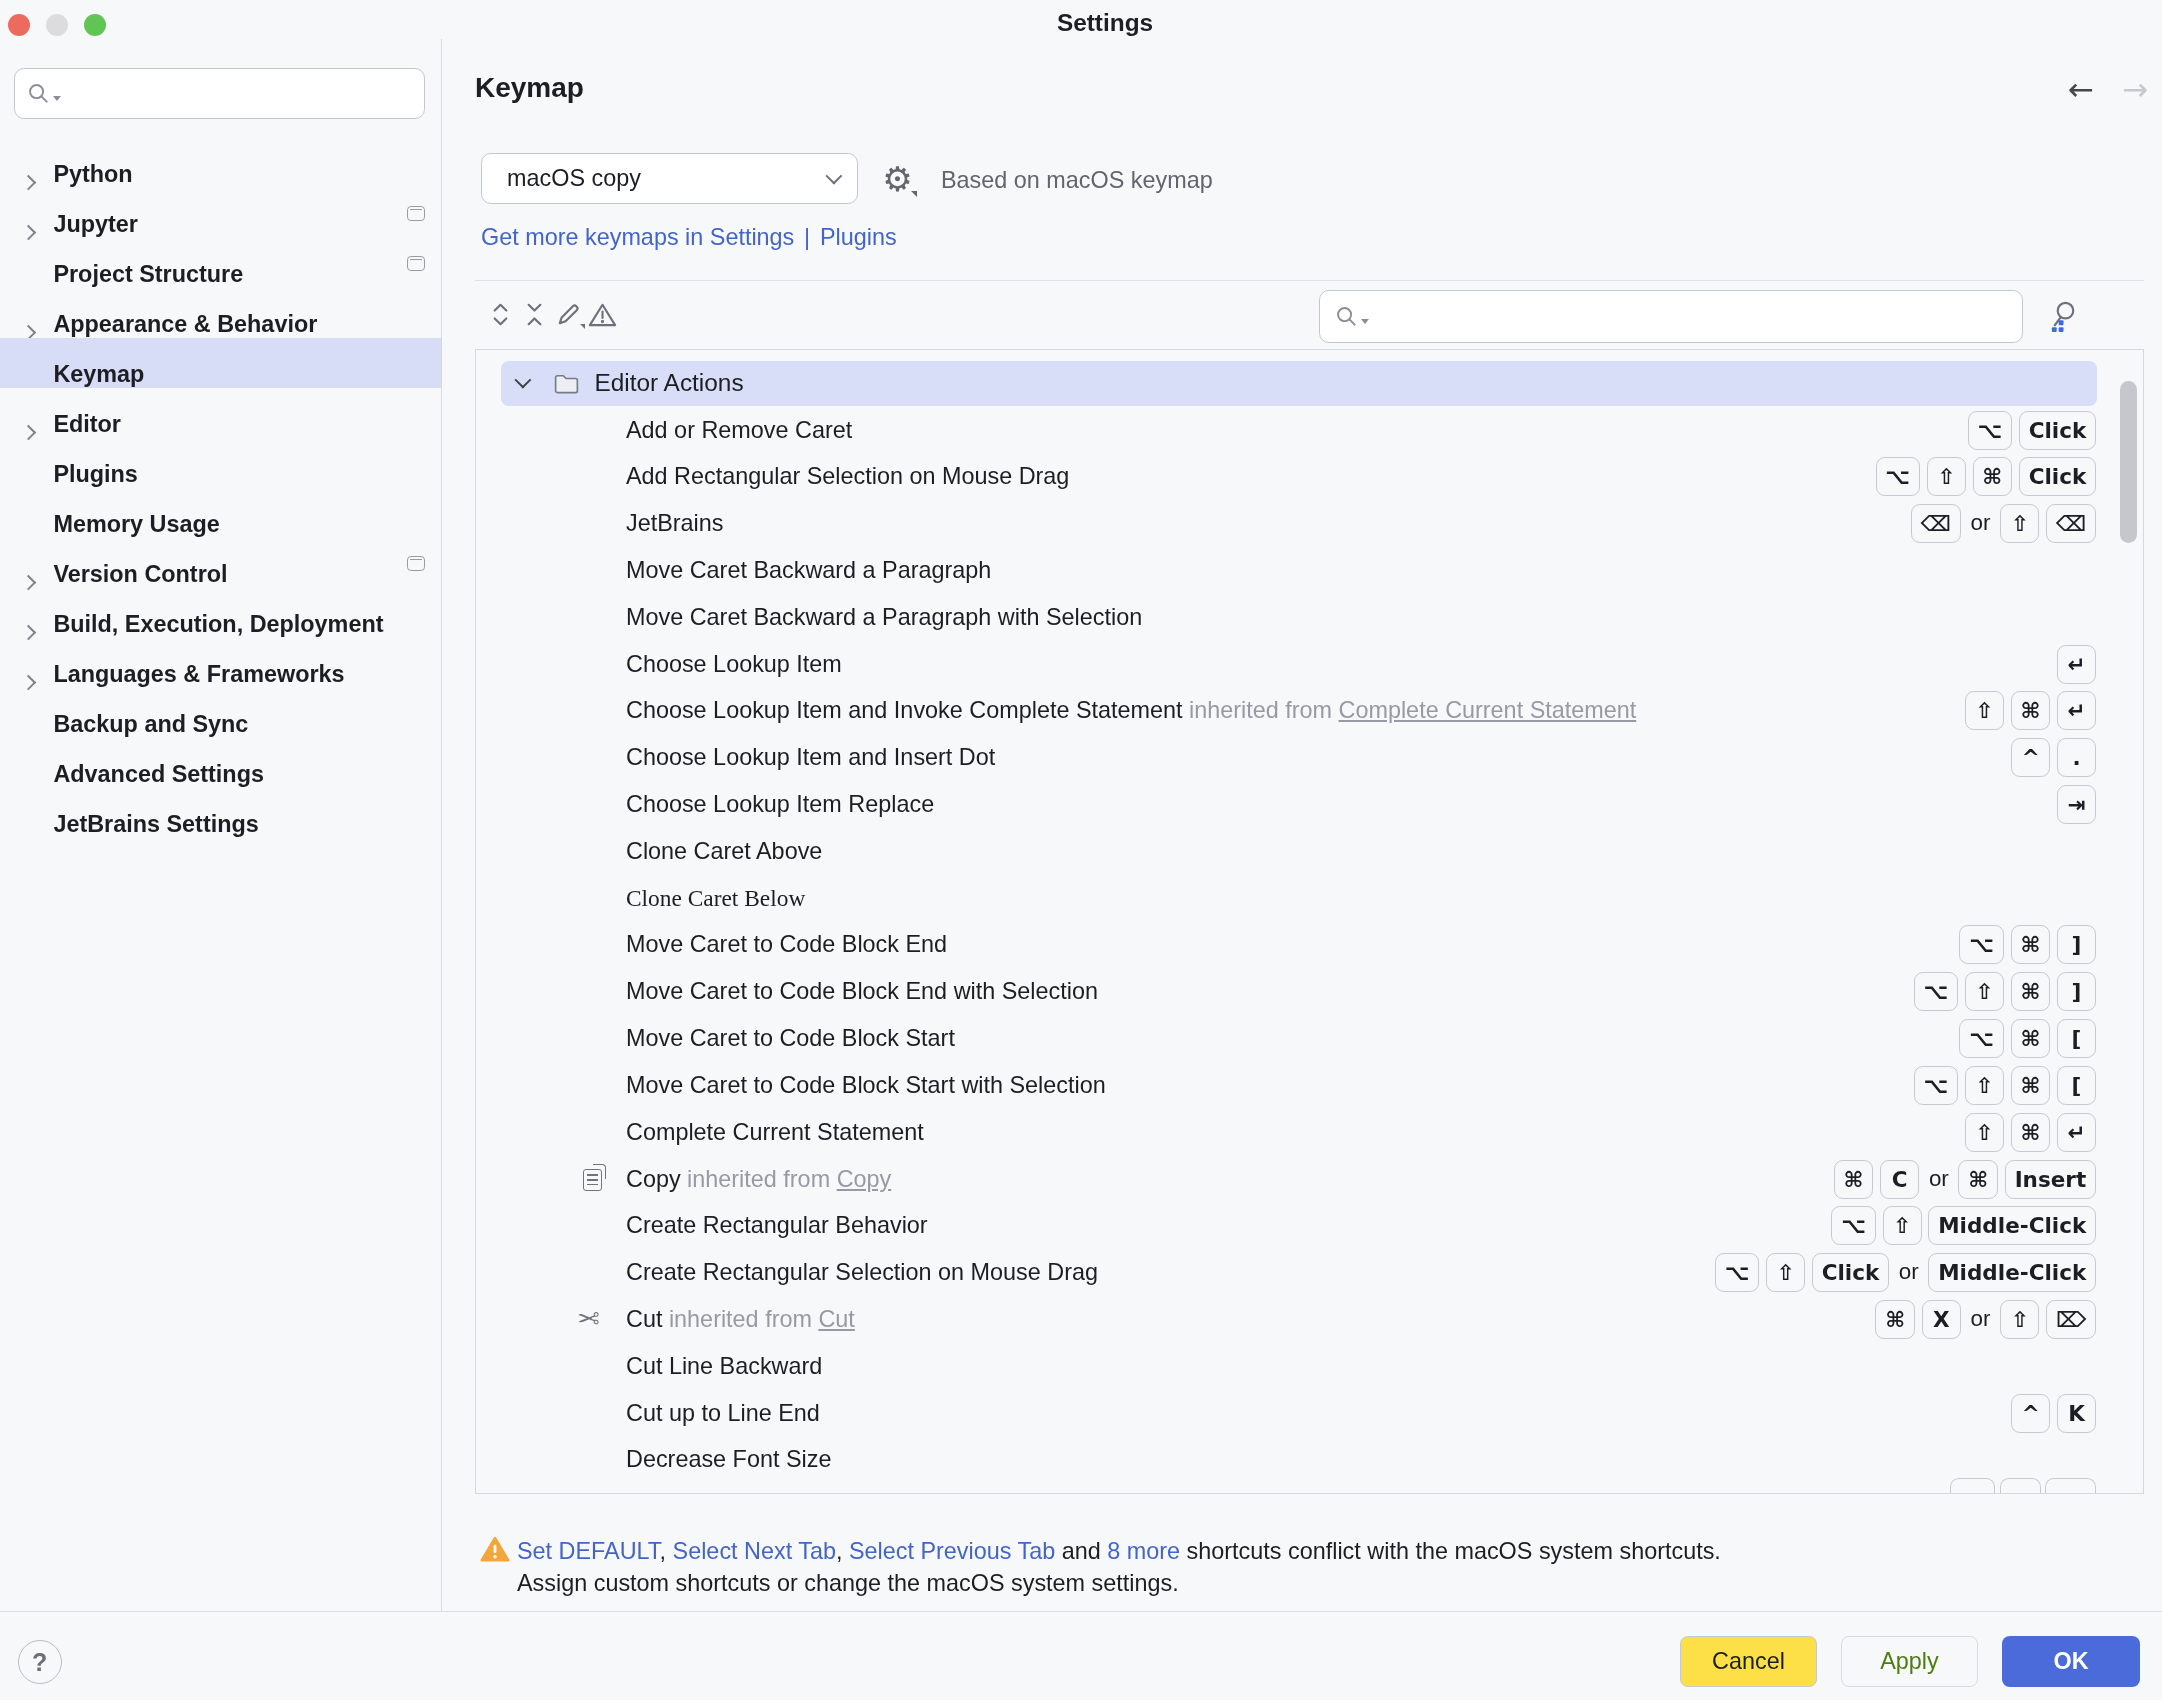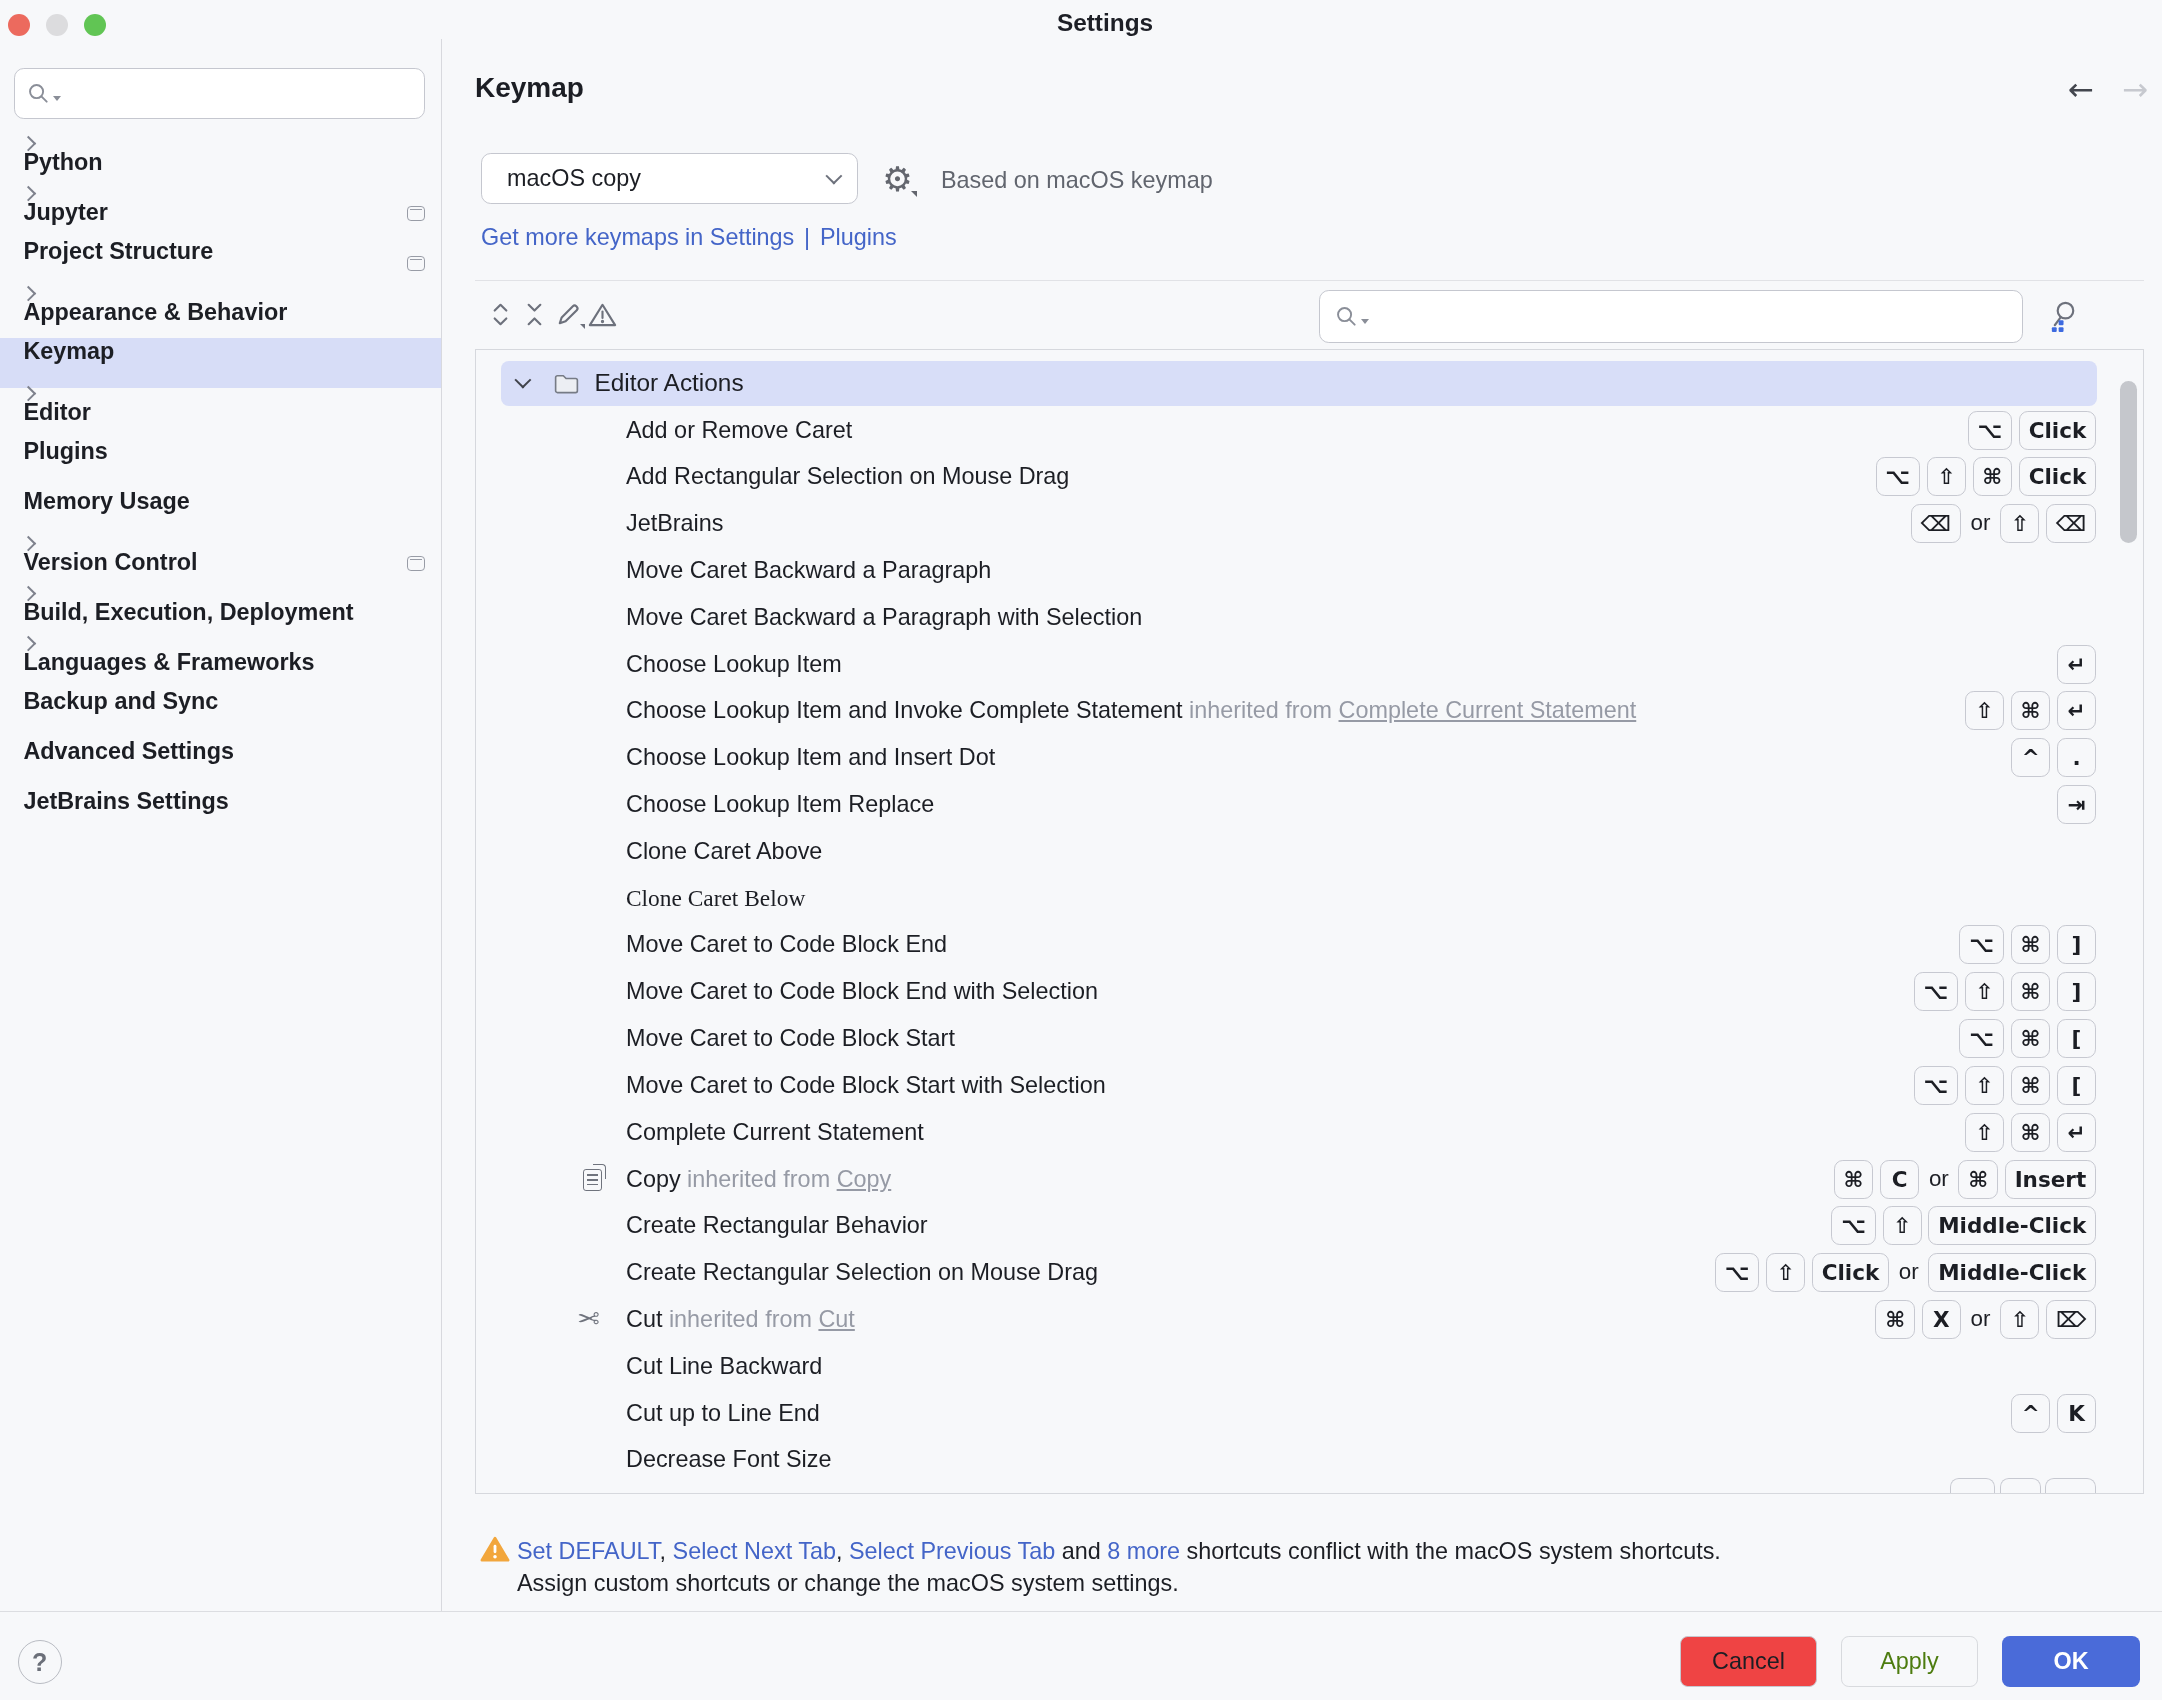--- a/index.html
+++ b/index.html
@@ -14,21 +14,21 @@
   .light.gray{left:46px;background:#dcdcde;}
   .light.green{left:84px;background:#61c554;}
 
   
   .sidebar{position:absolute;left:0;top:39px;width:442px;height:1572px;border-right:1px solid #d8d9de;box-sizing:border-box;}
   .sb-search{position:absolute;left:13.7px;top:29px;width:411px;height:51px;background:#fff;border:1px solid #c5c7cf;border-radius:9.8px;box-sizing:border-box;display:flex;align-items:center;padding-left:11.7px;}
   .sb-search input{border:none;outline:none;flex:1;font-size:22.4px;background:transparent;margin-left:7.8px;font-family:inherit;}
   .mag{flex:none;}
   .mag-caret{width:0;height:0;border-left:4.9px solid transparent;border-right:4.9px solid transparent;border-top:5.9px solid #8a8e98;margin-left:2px;margin-top:9.8px;}
   .s-list{position:absolute;left:0;top:99px;width:441px;}
-  .s-item{position:relative;height:50px;display:flex;align-items:flex-start;padding-left:23.4px;font-size:23.4px;font-weight:bold;cursor:default;flex-direction:column;}
+  .s-item{position:relative;height:50px;display:flex;align-items:flex-end;padding-left:23.4px;font-size:23.4px;font-weight:bold;cursor:default;}
   .s-item.sel{background:#d7ddf7;}
   .chev-slot{width:30px;display:inline-flex;align-items:center;}
   .chev-r{width:8.8px;height:8.8px;border-top:2.1px solid #7e828d;border-right:2.1px solid #7e828d;transform:rotate(45deg);display:inline-block;}
   .plugin-ic{position:absolute;right:15.6px;top:17.6px;width:16.6px;height:13.7px;border:1.6px solid #989ca6;border-radius:3.9px;}
   .plugin-ic::after{content:"";position:absolute;left:2px;right:2px;top:2.9px;border-top:1.6px solid #989ca6;}
 
   
   .h1{position:absolute;left:475px;top:72px;font-size:28px;font-weight:bold;}
   .nav-arrow{position:absolute;top:74px;font-size:31px;line-height:31px;background:none;border:none;cursor:default;font-family:"DejaVu Sans",sans-serif;padding:0;}
   .nav-back{left:2068px;color:#43464e;}
@@ -73,21 +73,21 @@
 
   
   .warn-ic{position:absolute;left:480px;top:1535px;}
   .warn-text{position:absolute;left:517px;top:1535px;font-size:23.4px;line-height:32px;width:1463px;}
   .warn-text .link{color:#4465c8;cursor:default;}
 
   
   .footer-div{position:absolute;left:0;top:1611px;width:100%;height:1px;background:#dcdde1;}
   .help-btn{position:absolute;left:17.6px;top:1640px;width:44px;height:44px;border-radius:50%;border:1.6px solid #b9bcc3;background:none;color:#6b6f79;font-size:25px;font-weight:bold;cursor:default;box-sizing:border-box;line-height:39px;text-align:center;padding:0;}
   .btn{position:absolute;top:1636px;height:51px;border-radius:7.8px;font-size:23.4px;font-family:inherit;cursor:default;box-sizing:border-box;}
-  .btn-cancel{left:1680px;width:137px;background:#ef4444;border:1px solid #c6c8cf;color:#1c1e24;}
+  .btn-cancel{left:1680px;width:137px;background:#fde047;border:1px solid #c6c8cf;color:#1c1e24;}
   .btn-apply{left:1841px;width:137px;background:transparent;border:1px solid #d8dade;color:#4d7c0f;}
   .btn-ok{left:2002px;width:138px;background:#4a6bd9;border:none;color:#fff;font-weight:bold;}
 </style>
 </head>
 <body>
 
 <div class="window">
 
   <div class="titlebar">
     <span class="light red"></span>

